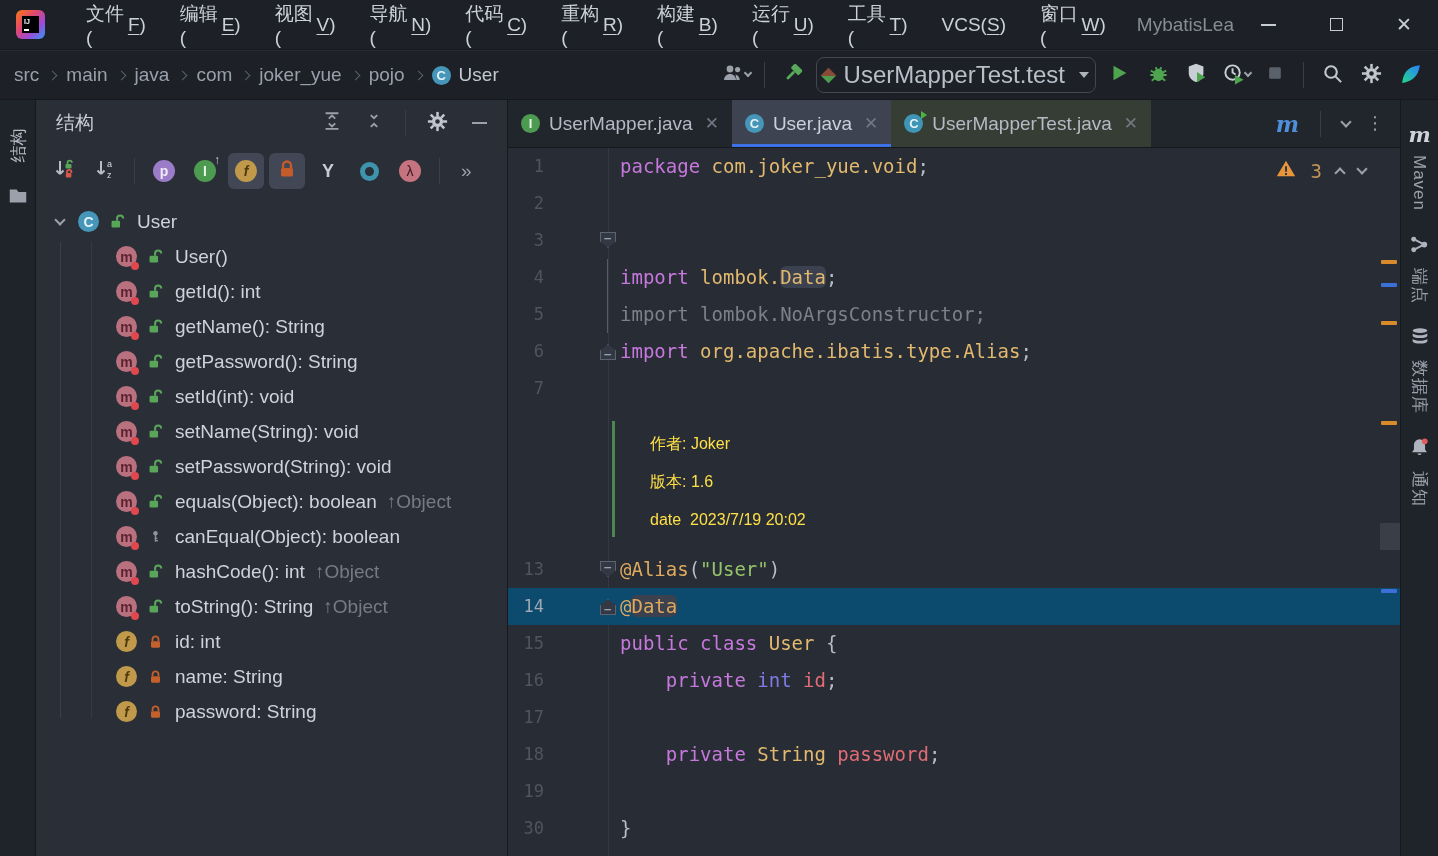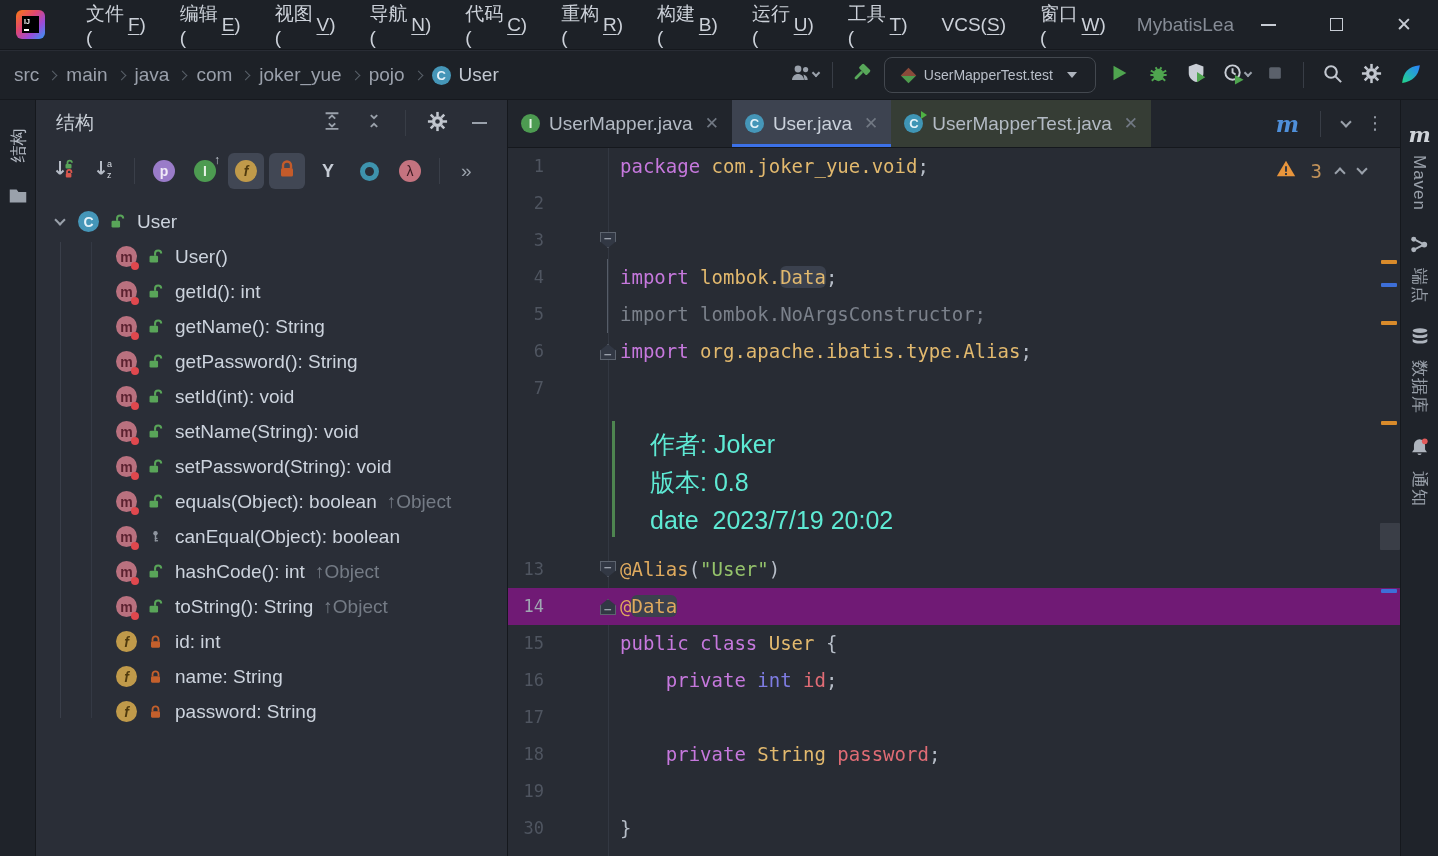--- a/index.html
+++ b/index.html
@@ -34,21 +34,21 @@
             transform:rotate(-45deg); margin:0 10px; flex:none; }
   .bc-class { display:flex; align-items:center; gap:8px; color:#c3c9d2; }
   .tb-right { margin-left:auto; display:flex; align-items:center; gap:7px; padding-right:12px; }
   .tbtn { width:32px; height:32px; display:flex; align-items:center; justify-content:center; border-radius:6px; }
   .tb-div { width:1px; height:26px; background:#383d46; margin:0 5px; }
   .chev { width:8px; height:8px; border-right:2px solid #9aa1ab; border-bottom:2px solid #9aa1ab; flex:none; }
   .chev.down { transform:rotate(45deg); margin-top:-4px; }
   .chev.up { transform:rotate(-135deg); margin-top:4px; }
   .chev.small { width:6px; height:6px; }
   .run-pill { display:flex; align-items:center; gap:10px; border:1px solid #43484f; border-radius:8px;
-              height:36px; padding:0 18px; color:#b9bfc9; font-size:14px; }
+              height:36px; padding:0 6px; color:#b9bfc9; font-size:24px; }
   .diamond { width:11px; height:11px; transform:rotate(45deg); flex:none;
              background:linear-gradient(135deg,#8a4a3a 50%,#4e9b4e 50%); }
   .tri-down { width:0; height:0; border-left:5px solid transparent; border-right:5px solid transparent;
               border-top:6px solid #aeb4bd; margin-left:4px; }
 
   
   .main { position:absolute; top:100px; bottom:0; left:0; right:0; display:flex; }
   .left-stripe { width:36px; background:#1f232a; border-right:1px solid #15181d; flex:none;
                  display:flex; flex-direction:column; align-items:center; }
   .vtab { margin-top:34px; font-size:17px; color:#b7bdc7; transform:rotate(-90deg); white-space:nowrap; }
@@ -96,21 +96,21 @@
   .tab .tico { width:19px; height:19px; font-size:13px; }
   .tab-close { color:#717883; font-size:17px; margin-left:3px; }
   .tabbar-right { margin-left:auto; display:flex; align-items:center; gap:16px; padding-right:16px; }
   .m-icon { font-family:"DejaVu Serif",serif; font-style:italic; font-weight:bold; font-size:22px; color:#4f8fd9; }
   .kebab { color:#9aa1ac; font-size:18px; letter-spacing:0; line-height:0.55; text-align:center; }
 
   .edbody { position:relative; flex:1; background:#282c34; overflow:hidden;
             font-family:"DejaVu Sans Mono",monospace; font-size:19px; }
   .gutter-line { position:absolute; left:100px; top:0; bottom:0; width:1px; background:#333842; }
   .crow { position:relative; height:37px; line-height:37px; white-space:pre; }
-  .crow.caret { background:#701a75; }
+  .crow.caret { background:#0c4a6e; }
   .lnum { position:absolute; left:0; width:36px; text-align:right; color:#4f5560; font-size:17px; }
   .crow.caret .lnum { color:#9fa7b2; }
   .codetxt { position:absolute; left:112px; }
   .fold { position:absolute; left:92px; width:16px; height:16px; background:#323844; border:1px solid #5d646f;
           color:#aeb5bf; font-size:13px; text-align:center; z-index:2; }
   .fold.start { top:10px; clip-path:polygon(0 0,100% 0,100% 60%,50% 100%,0 60%); line-height:11px; }
   .fold.end   { top:11px; clip-path:polygon(50% 0,100% 40%,100% 100%,0 100%,0 40%); line-height:20px; }
   .foldline { position:absolute; left:99px; top:0; bottom:0; width:1px; background:#565d68; }
 
   .tok-kw   { color:#c678dd; }
@@ -119,21 +119,21 @@
   .tok-str  { color:#95c36b; }
   .tok-field{ color:#e06c75; }
   .tok-prim { color:#7e7ce2; }
   .tok-pun  { color:#b6bdc7; }
   .tok-gray { color:#7b818b; }
   .tok-hl   { background:#3b414e; border-radius:6px; }
 
   .docblock { position:relative; height:144px; padding:18px 0 12px 142px;
               font-family:"Liberation Sans",sans-serif; }
   .docblock::before { content:""; position:absolute; left:104px; top:14px; bottom:14px; width:3px; background:#4e8550; }
-  .docline { height:38px; line-height:38px; color:#5eead4; font-size:25px; white-space:pre; }
+  .docline { height:38px; line-height:38px; color:#fde047; font-size:16px; white-space:pre; }
 
   .inspection { position:absolute; top:10px; right:34px; display:flex; align-items:center; gap:14px; z-index:5; }
   .warn-count { color:#c1925a; font-size:19px; }
   .stripe-mark { position:absolute; right:3px; width:16px; height:4px; border-radius:1px; z-index:4; }
   .stripe-mark.warning { background:#d98b2b; }
   .stripe-mark.info    { background:#3d6fd8; }
   .stripe-mark.band    { right:0; width:20px; height:27px; background:rgba(192,200,210,.12); }
 
   
   .right-stripe { width:38px; flex:none; background:#1f232a; border-left:1px solid #15181d;
@@ -580,21 +580,21 @@
         <div id="codelines">
             <div class="crow"><span class="lnum">1</span><span class="codetxt"><span class="tok-kw">package </span><span class="tok-cls">com.joker_yue.void</span><span class="tok-pun">;</span></span></div>
             <div class="crow"><span class="lnum">2</span><span class="codetxt"></span></div>
             <div class="crow"><span class="lnum">3</span><div class="fold start">−</div></div>
             <div class="crow"><div class="foldline"></div><span class="lnum">4</span><span class="codetxt"><span class="tok-kw">import </span><span class="tok-cls">lombok.</span><span class="tok-cls tok-hl">Data</span><span class="tok-pun">;</span></span></div>
             <div class="crow"><div class="foldline"></div><span class="lnum">5</span><span class="codetxt"><span class="tok-gray">import lombok.NoArgsConstructor;</span></span></div>
             <div class="crow"><span class="lnum">6</span><div class="fold end">−</div><span class="codetxt"><span class="tok-kw">import </span><span class="tok-cls">org.apache.ibatis.type.Alias</span><span class="tok-pun">;</span></span></div>
             <div class="crow"><span class="lnum">7</span><span class="codetxt"></span></div>
             <div class="docblock">
               <div class="docline">作者: Joker</div>
-              <div class="docline">版本: 0.8</div>
+              <div class="docline">版本: 1.6</div>
               <div class="docline">date  2023/7/19 20:02</div>
             </div>
             <div class="crow"><span class="lnum">13</span><div class="fold start">−</div><span class="codetxt"><span class="tok-ann">@Alias</span><span class="tok-pun">(</span><span class="tok-str">"User"</span><span class="tok-pun">)</span></span></div>
             <div class="crow caret"><span class="lnum">14</span><div class="fold end">−</div><span class="codetxt"><span class="tok-ann">@</span><span class="tok-ann tok-hl">Data</span></span></div>
             <div class="crow"><span class="lnum">15</span><span class="codetxt"><span class="tok-kw">public class </span><span class="tok-cls">User </span><span class="tok-pun">{</span></span></div>
             <div class="crow"><span class="lnum">16</span><span class="codetxt"><span class="tok-pun">    </span><span class="tok-kw">private </span><span class="tok-prim">int </span><span class="tok-field">id</span><span class="tok-pun">;</span></span></div>
             <div class="crow"><span class="lnum">17</span></div>
             <div class="crow"><span class="lnum">18</span><span class="codetxt"><span class="tok-pun">    </span><span class="tok-kw">private </span><span class="tok-cls">String </span><span class="tok-field">password</span><span class="tok-pun">;</span></span></div>
             <div class="crow"><span class="lnum">19</span><span class="codetxt"></span></div>
             <div class="crow"><span class="lnum">30</span><span class="codetxt"><span class="tok-pun">}</span></span></div>

